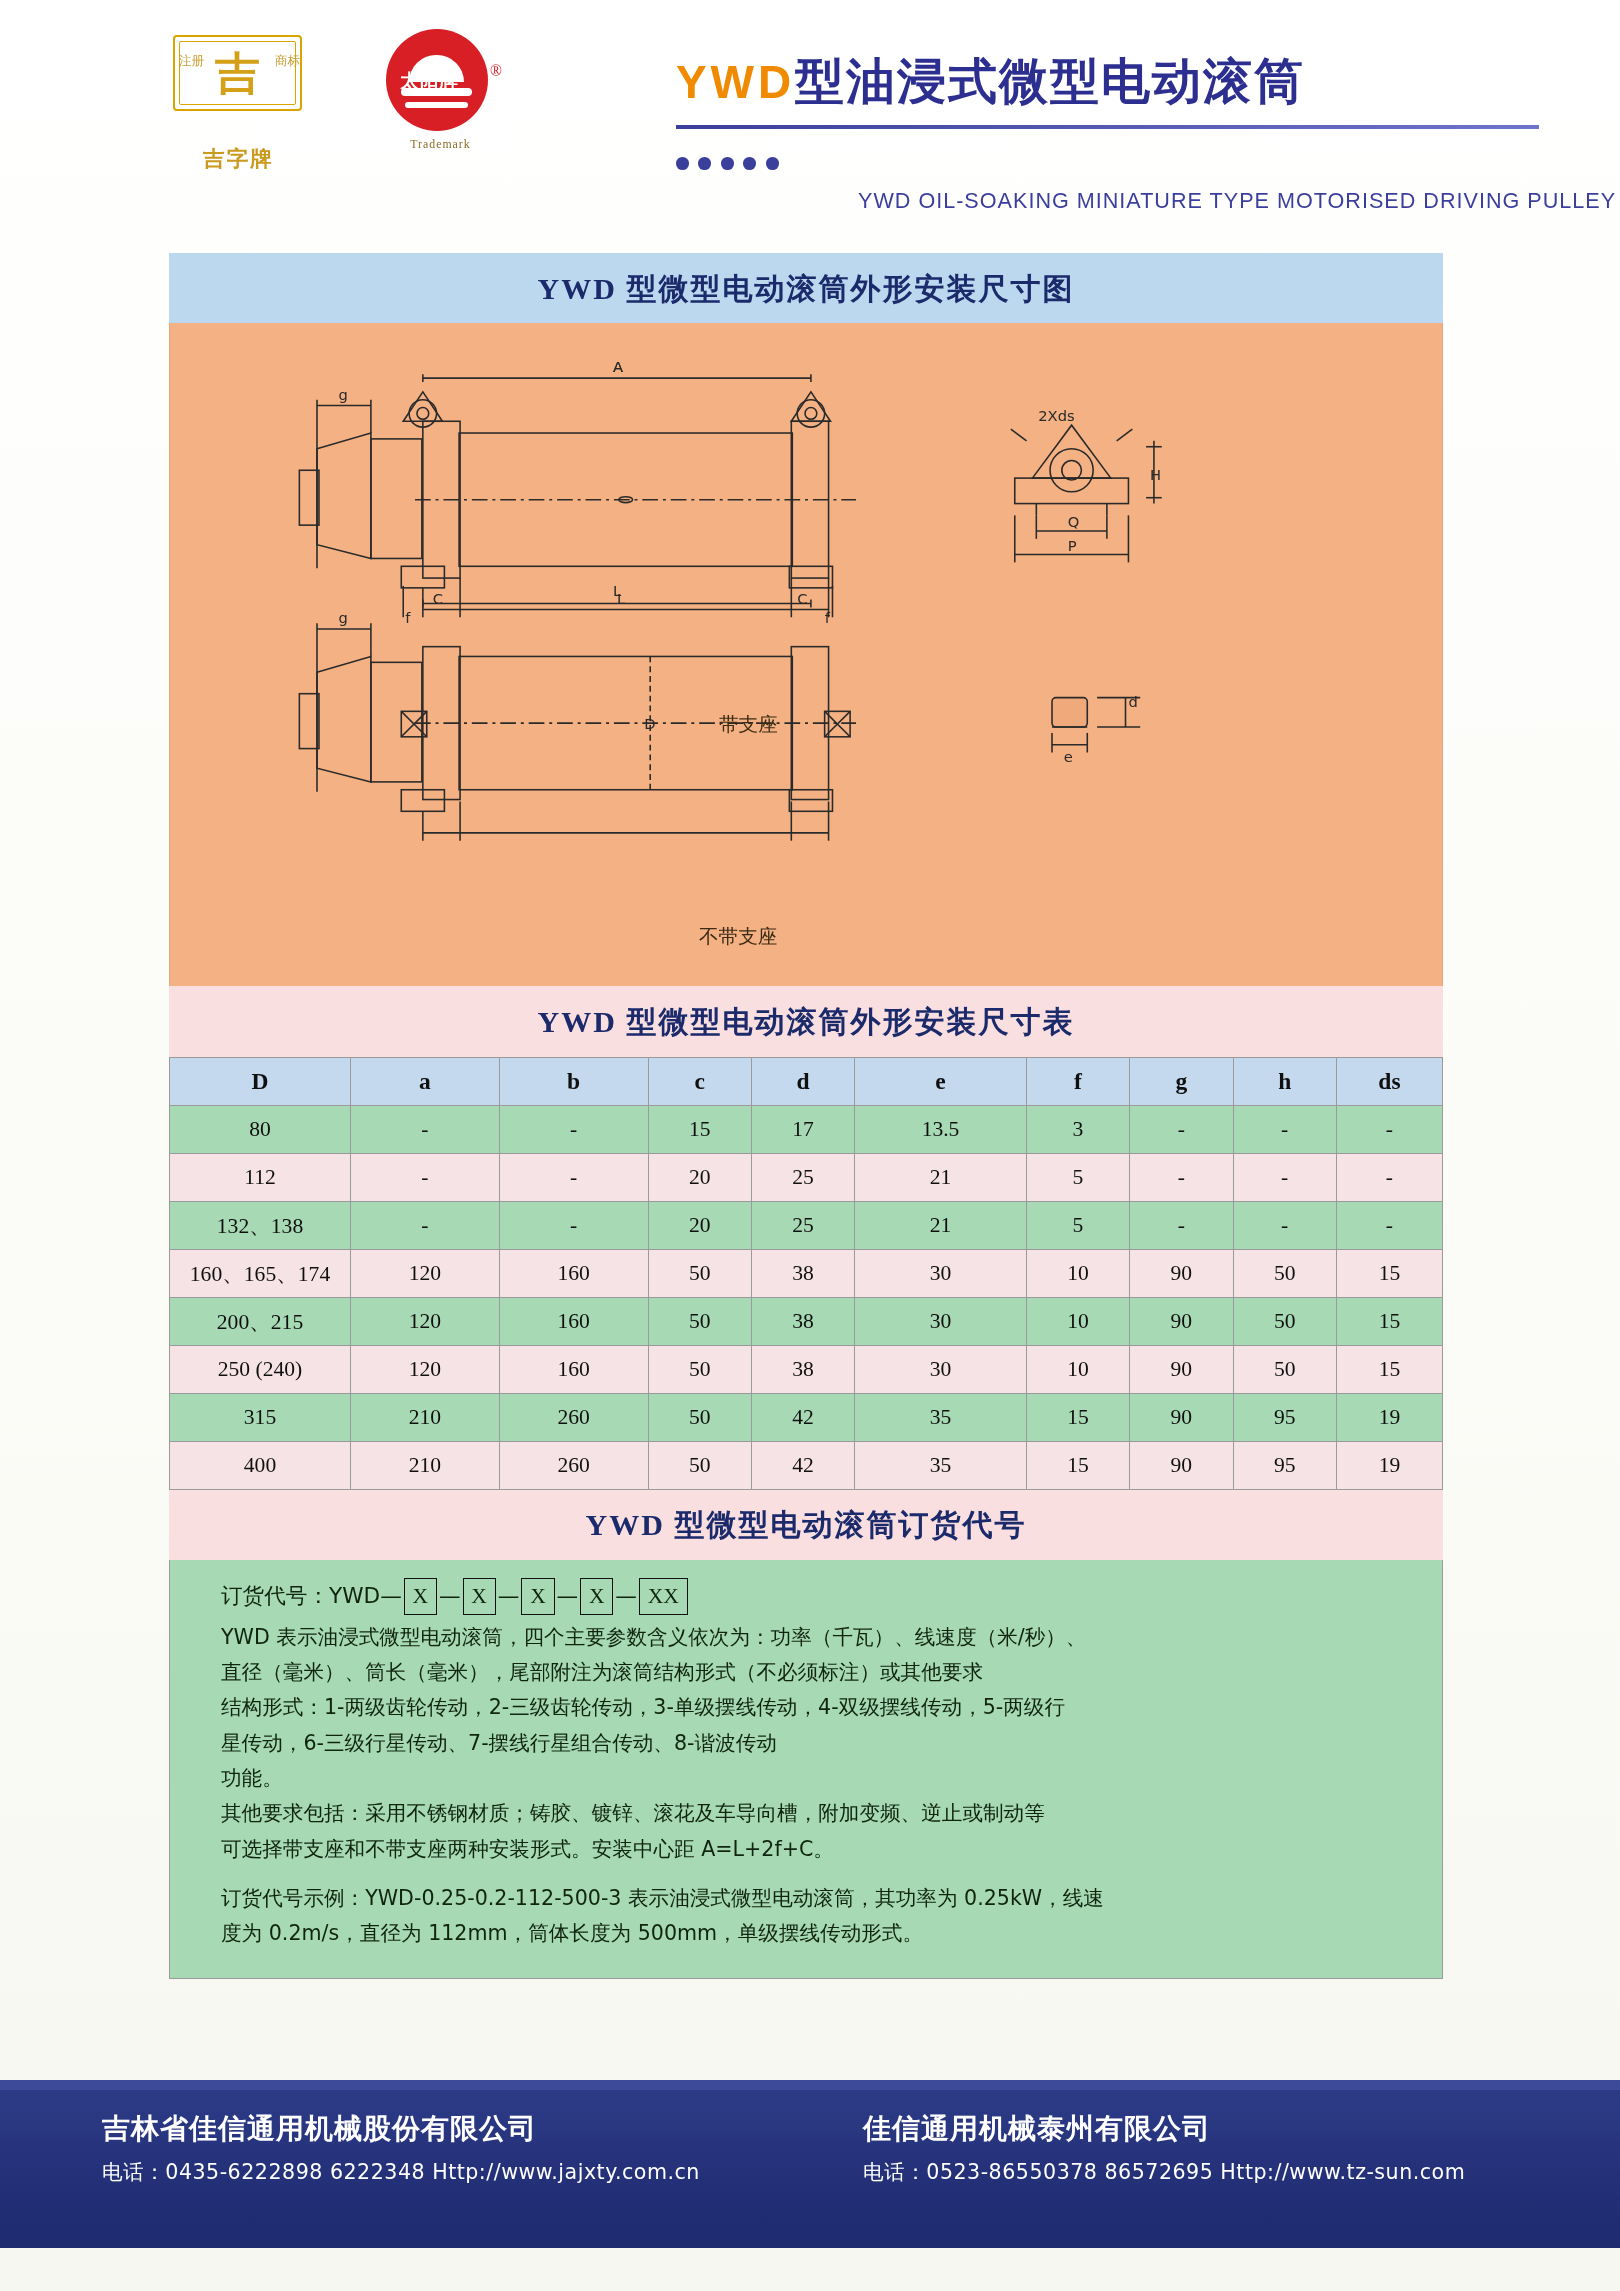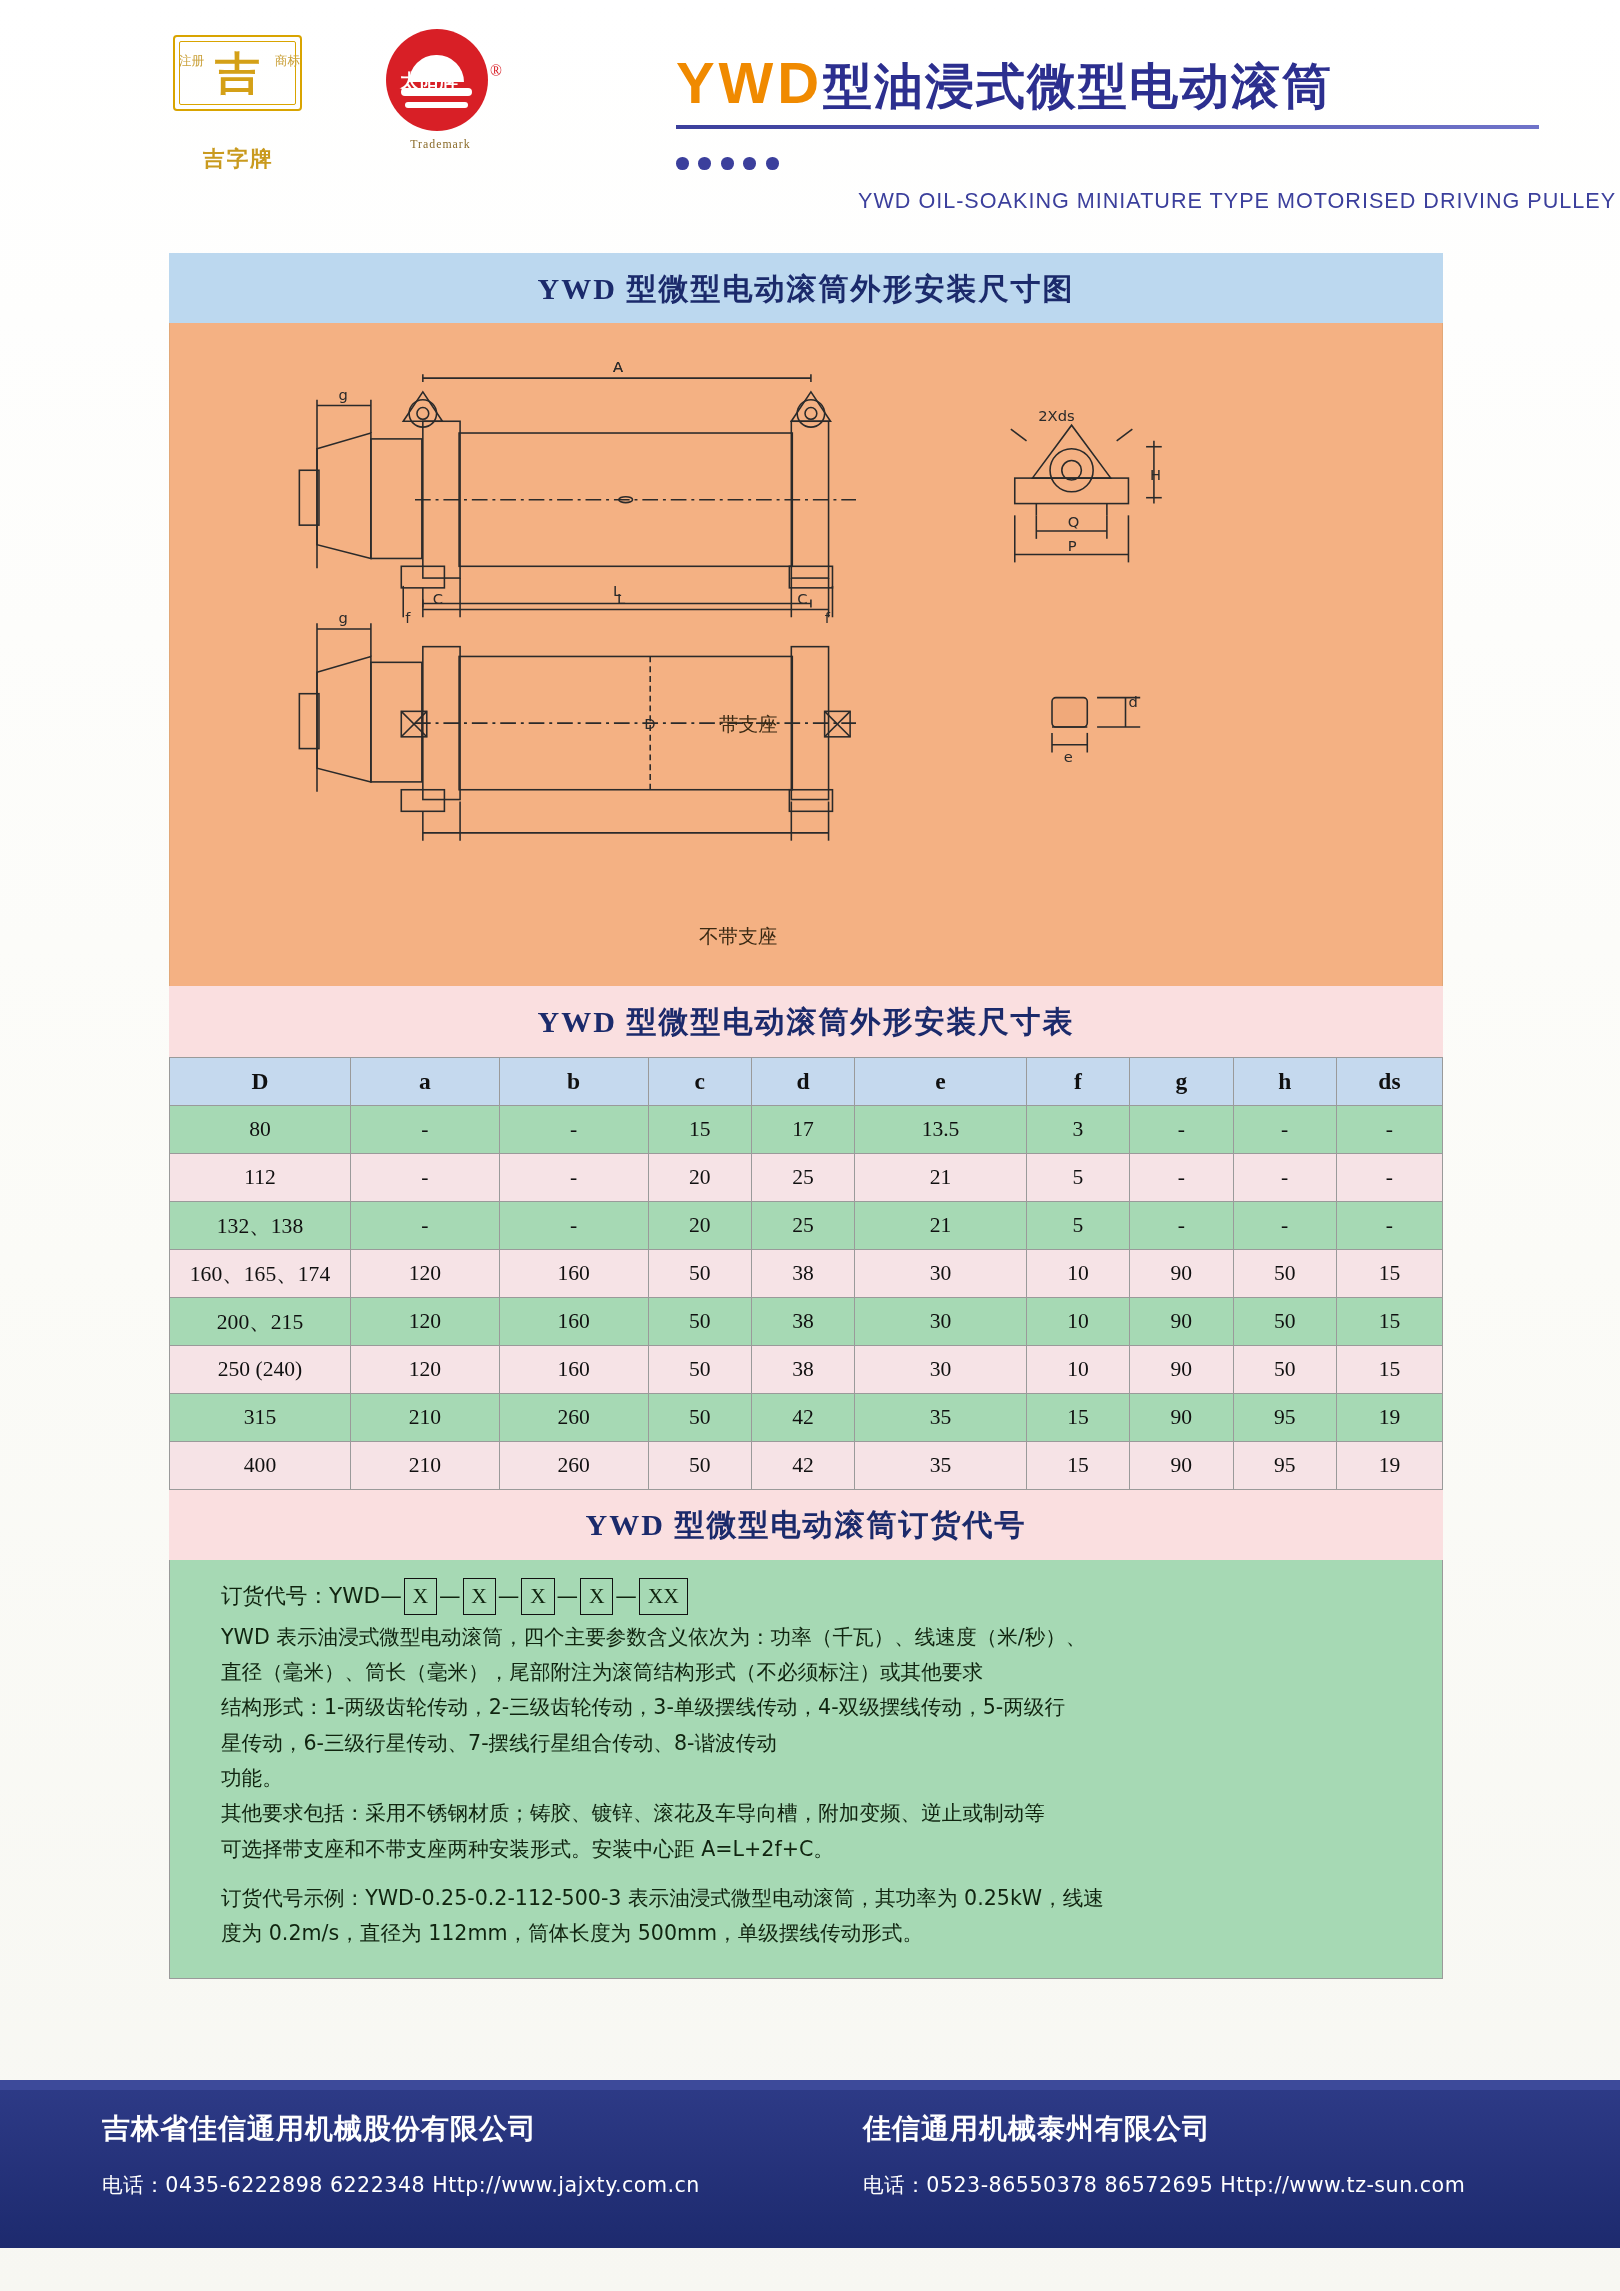--- a/index.html
+++ b/index.html
@@ -54,21 +54,21 @@
   .logo2 .txt{position:absolute;left:13.7px;top:39px;width:88px;text-align:center;font-size:18.6px;color:#fff;font-weight:bold;letter-spacing:1px;}
   .logo2 .reg{position:absolute;left:118px;top:33px;font-size:15.7px;color:#d81f26;}
   .logo2 .cap{position:absolute;left:0;top:108px;width:137px;text-align:center;font-size:11.8px;color:#8a6b2a;letter-spacing:1px;}
 
   .title-main{
     position:absolute;left:676px;top:49px;
     font-size:49px;font-weight:bold;letter-spacing:2px;
     font-family:"Liberation Sans", sans-serif;
     white-space:nowrap;
   }
-  .title-main .ywd{color:#f08a00;font-size:58px;letter-spacing:3.9px;text-align:center;}
+  .title-main .ywd{color:#f08a00;font-size:46px;letter-spacing:3.9px;text-align:center;}
   .title-main .cn{color:#2c2f8f;}
   .title-rule{
     position:absolute;left:676px;top:125px;width:863px;height:3.9px;
     background:linear-gradient(90deg,#3b3f9c,#6f73c9);
   }
   .dots{position:absolute;left:676px;top:157px;display:flex;gap:9.8px;}
   .dots i{width:12.7px;height:12.7px;border-radius:50%;background:#3b3f9c;display:block;}
   .title-en{
     position:absolute;left:858px;top:188px;
     font-size:21.6px;color:#3b3f9c;letter-spacing:1px;
@@ -119,21 +119,21 @@
 
   
   .footer{
     position:absolute;left:0;top:2090px;width:1620px;height:158px;
     background:linear-gradient(180deg,#2d3a86 0%,#1d2a6e 100%);
     color:#fff;
   }
   .foot-bar-top{position:absolute;left:0;top:-9.8px;width:1620px;height:9.8px;background:#3d4a9a;}
   .f-col{position:absolute;top:19.6px;}
   .f-title{font-size:28px;font-weight:bold;letter-spacing:1px;font-family:"DejaVu Sans",sans-serif;}
-  .f-sub{font-size:20.6px;margin-top:23px;font-family:"DejaVu Sans",sans-serif;letter-spacing:0.5px;}
+  .f-sub{font-size:20.6px;margin-top:10px;font-family:"DejaVu Sans",sans-serif;letter-spacing:0.5px;}
 </style>
 </head>
 <body>
 
 <div class="page">
 
   <div class="header">
 
     <div class="logo1">
       <div class="dia"></div>

